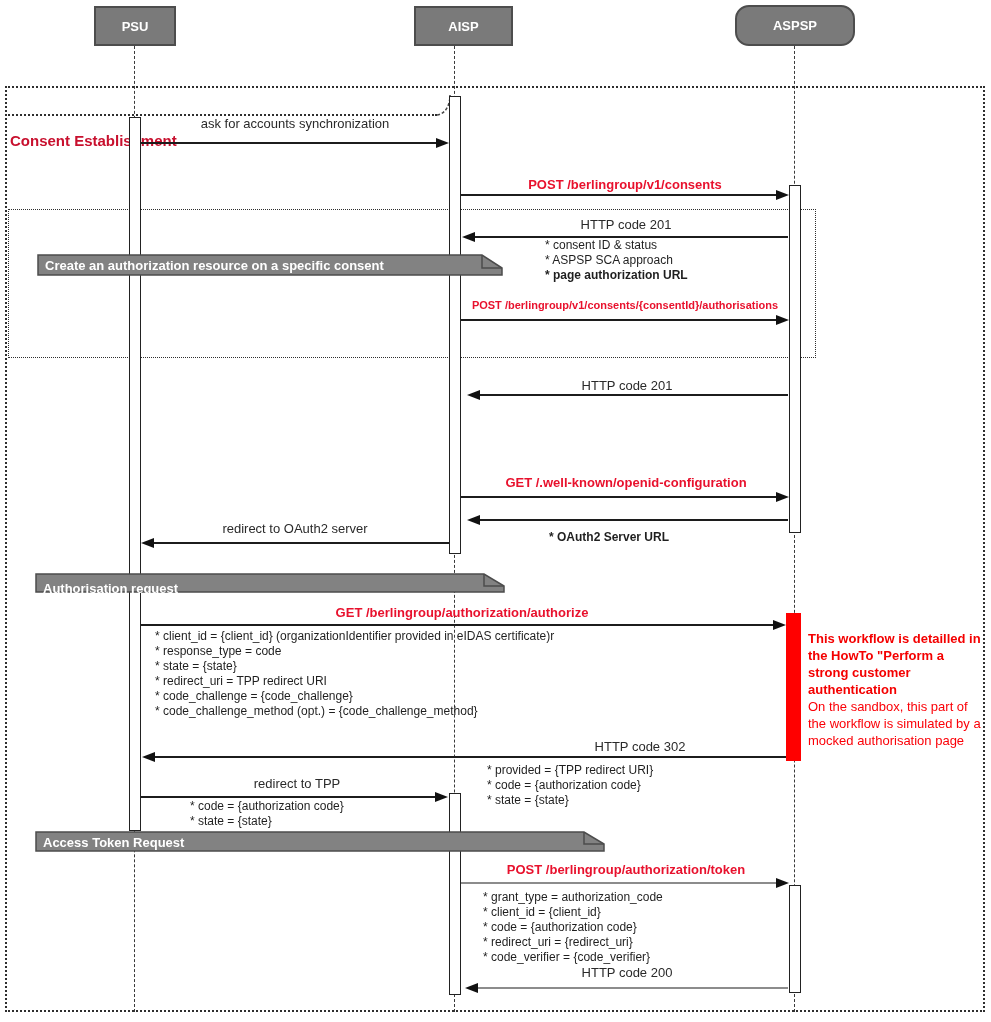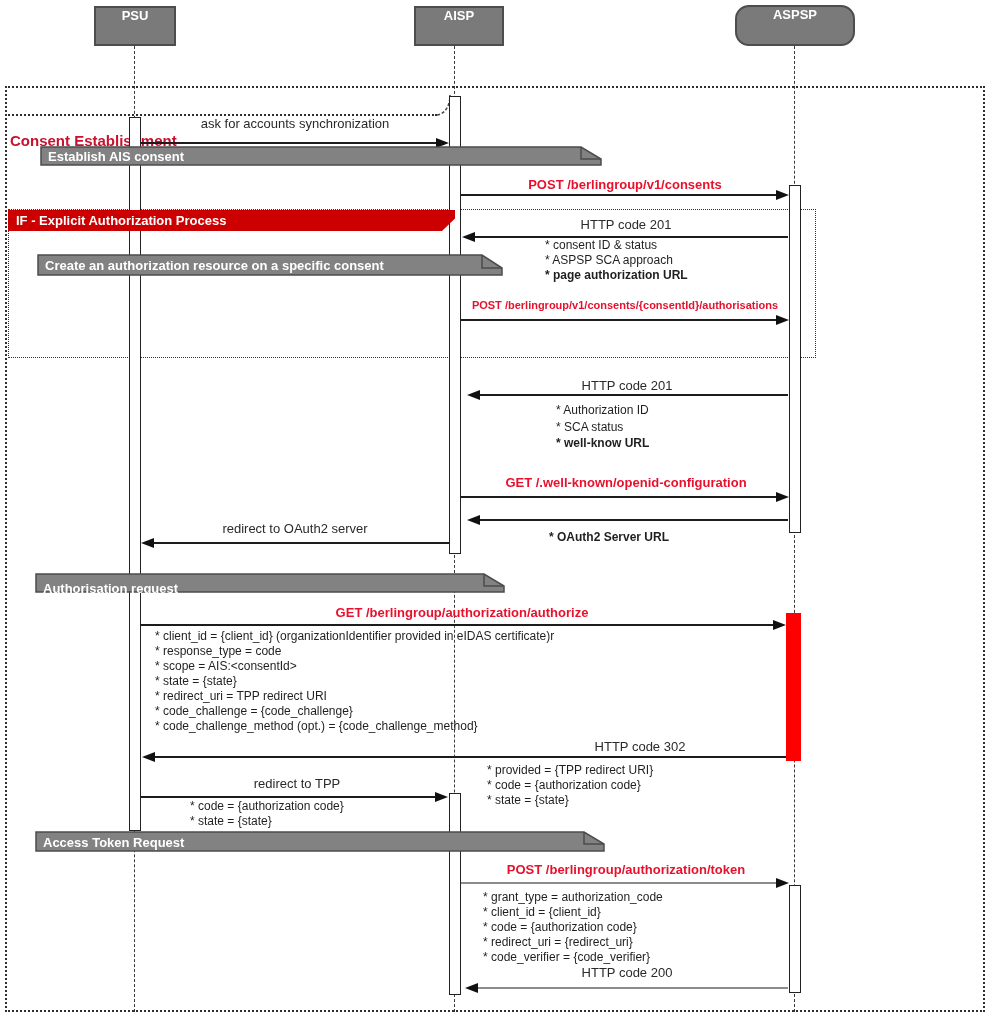--- a/index.html
+++ b/index.html
@@ -3,21 +3,21 @@
 <meta charset="utf-8">
 <style>
   html,body{margin:0;padding:0;background:#ffffff;}
   .stage{
     position:relative;width:991px;height:1022px;background:#ffffff;overflow:hidden;
     font-family:"Liberation Sans", sans-serif;color:#1f1f1f;
   }
   
   .actor{
     position:absolute;height:40px;background:#7a7a7a;border:2px solid #4d4d4d;
-    color:#ffffff;font-weight:bold;font-size:13px;display:flex;align-items:flex-start;justify-content:center;
+    color:#ffffff;font-weight:bold;font-size:13px;display:flex;align-items:center;justify-content:center;
     box-sizing:border-box;
   }
   
   .lifeline{position:absolute;width:0;border-left:1px dashed #3a3a3a;}
   
   .frame{position:absolute;border:2px dotted #2e2e2e;box-sizing:border-box;background:transparent;}
   .frame-title{
     position:absolute;color:#c8102e;font-weight:bold;font-size:15px;white-space:nowrap;
   }
   .title-sep{position:absolute;border-bottom:2px dotted #2e2e2e;height:0;}
@@ -60,21 +60,21 @@
   .curve{position:absolute;}
 </style>
 </head>
 <body>
 
 <div class="stage">
 
   <div class="actor" style="left:94px;top:6px;width:82px;">
     <span>PSU</span>
   </div>
-  <div class="actor" style="left:414px;top:6px;width:90px;">
+  <div class="actor" style="left:414px;top:6px;width:99px;">
     <span>AISP</span>
   </div>
   <div class="actor" style="left:735px;top:5px;width:120px;height:41px;border-radius:14px;">
     <span>ASPSP</span>
   </div>
 
   <div class="lifeline" style="left:134px;top:46px;height:966px;"></div>
   <div class="lifeline" style="left:454px;top:46px;height:966px;"></div>
   <div class="lifeline" style="left:794px;top:46px;height:966px;"></div>
 
@@ -87,37 +87,27 @@
 
   <div class="frame" style="left:8px;top:209px;width:808px;height:149px;border-width:1.5px;"></div>
 
   <div class="activation" style="left:449px;top:96px;height:458px;"></div>
   <div class="activation" style="left:129px;top:117px;height:714px;"></div>
   <div class="activation" style="left:789px;top:185px;height:348px;"></div>
   <div class="activation red" style="left:786px;top:613px;height:148px;"></div>
   <div class="activation" style="left:449px;top:793px;height:202px;"></div>
   <div class="activation" style="left:789px;top:885px;height:108px;"></div>
 
-  <div class="if-label" style="left:8px;top:210px;width:447px;height:21px;">
-    <span>IF -  Explicit Authorization Process</span>
-  </div>
 
   <div class="msg" style="left:295px;top:116px;">ask for accounts synchronization</div>
   <div class="arrow to-right" style="left:141px;top:138px;width:308px;">
     <span class="shaft"></span>
     <span class="head right"></span>
   </div>
 
-  <div class="note" style="left:40px;top:146px;width:562px;height:20px;">
-    <svg width="562" height="20">
-      <path d="M1,1 L541,1 L561,13 L561,19 L1,19 Z" fill="#828282" stroke="#4c4c4c" stroke-width="1.5"></path>
-      <path d="M541,1 L541,13 L561,13" fill="none" stroke="#4c4c4c" stroke-width="1.5"></path>
-    </svg>
-    <span class="note-label">Establish AIS consent</span>
-  </div>
 
   <div class="msg red" style="left:625px;top:177px;">POST /berlingroup/v1/consents</div>
   <div class="arrow to-right" style="left:461px;top:190px;width:328px;">
     <span class="shaft"></span>
     <span class="head right"></span>
   </div>
 
   <div class="msg" style="left:626px;top:217px;">HTTP code 201</div>
   <div class="arrow to-left" style="left:462px;top:232px;width:326px;">
     <span class="shaft"></span>
@@ -141,25 +131,20 @@
   <div class="arrow to-right" style="left:461px;top:315px;width:328px;">
     <span class="shaft"></span>
     <span class="head right"></span>
   </div>
 
   <div class="msg" style="left:627px;top:378px;">HTTP code 201</div>
   <div class="arrow to-left" style="left:467px;top:390px;width:321px;">
     <span class="shaft"></span>
     <span class="head left"></span>
   </div>
-  <div class="bullets lh16" style="left:556px;top:402px;">
-    <div>* Authorization ID</div>
-    <div>* SCA status</div>
-    <div class="b">* well-know URL</div>
-  </div>
 
   <div class="msg red" style="left:626px;top:475px;">GET /.well-known/openid-configuration</div>
   <div class="arrow to-right" style="left:461px;top:492px;width:328px;">
     <span class="shaft"></span>
     <span class="head right"></span>
   </div>
 
   <div class="arrow to-left" style="left:467px;top:515px;width:321px;">
     <span class="shaft"></span>
     <span class="head left"></span>
@@ -183,27 +168,30 @@
   </div>
 
   <div class="msg red" style="left:462px;top:605px;">GET /berlingroup/authorization/authorize</div>
   <div class="arrow to-right" style="left:141px;top:620px;width:645px;">
     <span class="shaft"></span>
     <span class="head right"></span>
   </div>
   <div class="bullets" style="left:155px;top:629px;">
     <div>* client_id = {client_id} (organizationIdentifier provided in eIDAS certificate)r</div>
     <div>* response_type = code</div>
-    <div>* scope = AIS:&lt;consentId&gt;</div>
     <div>* state = {state}</div>
     <div>* redirect_uri = TPP redirect URI</div>
     <div>* code_challenge = {code_challenge}</div>
     <div>* code_challenge_method (opt.) = {code_challenge_method}</div>
   </div>
 
+  <div class="side-note" style="left:808px;top:630px;width:178px;">
+    <div class="bold-part">This workflow is detailled in the HowTo "Perform a strong customer authentication</div>
+    <div>On the sandbox, this part of the workflow is simulated by a mocked authorisation page</div>
+  </div>
 
   <div class="msg" style="left:640px;top:739px;">HTTP code 302</div>
   <div class="arrow to-left" style="left:142px;top:752px;width:644px;">
     <span class="shaft"></span>
     <span class="head left"></span>
   </div>
   <div class="bullets" style="left:487px;top:763px;">
     <div>* provided = {TPP redirect URI}</div>
     <div>* code = {authorization code}</div>
     <div>* state = {state}</div>

